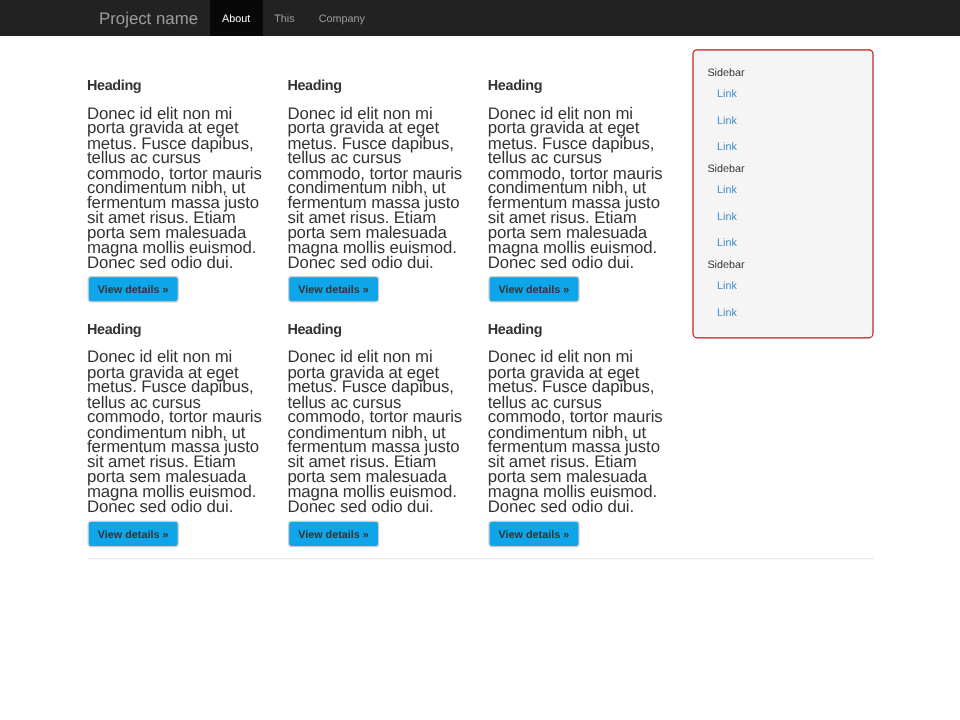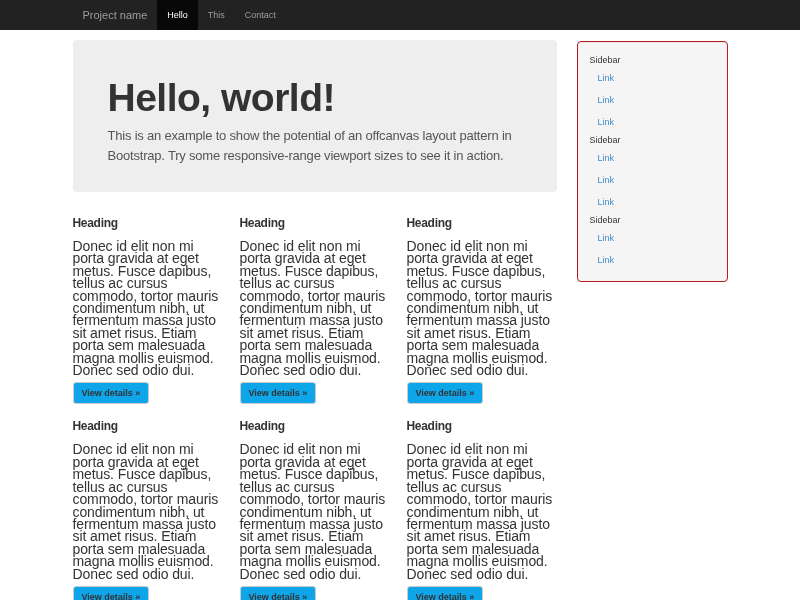--- a/index.html
+++ b/index.html
@@ -11,21 +11,21 @@
   }
   body { width: 800px; min-height: 600px; }
 
   
   .navbar { height: 30px; background: #222222; }
   .navbar-inner {
     width: 655px; height: 30px; margin: 0 auto;
     display: flex; align-items: stretch;
   }
   .navbar-brand {
-    font-size: 11px; color: #9d9d9d; line-height: 30px;
+    font-size: 14px; color: #9d9d9d; line-height: 30px;
     padding: 0 10px; text-decoration: none; white-space: nowrap;
   }
   .navbar-menu { display: flex; }
   .nav-item {
     font-size: 9px; color: #9d9d9d; line-height: 30px;
     padding: 0 10px; text-decoration: none; white-space: nowrap;
   }
   .nav-item.active { background: #080808; color: #ffffff; }
 
   
@@ -89,35 +89,31 @@
   .page-footer { padding-top: 10px; padding-bottom: 40px; }
   .page-footer p { margin: 0; font-size: 9.5px; color: #555555; }
 </style>
 </head>
 <body>
 
 <nav class="navbar">
   <div class="navbar-inner">
     <a href="#" class="navbar-brand">Project name</a>
     <div class="navbar-menu" id="nav-menu">
-        <a href="#" class="nav-item active">Hello</a>
+        <a href="#" class="nav-item active">About</a>
         <a href="#" class="nav-item">This</a>
-        <a href="#" class="nav-item">Contact</a>
+        <a href="#" class="nav-item">Company</a>
       </div>
   </div>
 </nav>
 
 <div class="container">
   <div class="row-offcanvas">
 
     <div class="main-col">
-      <div class="jumbotron">
-        <h1>Hello, world!</h1>
-        <p class="lead">This is an example to show the potential of an offcanvas layout pattern in Bootstrap. Try some responsive-range viewport sizes to see it in action.</p>
-      </div>
 
       <div class="cards-row first" id="row1">
   <div class="card">
     <h2>Heading</h2>
     <p>Donec id elit non mi porta gravida at eget metus. Fusce dapibus, tellus ac cursus commodo, tortor mauris condimentum nibh, ut fermentum massa justo sit amet risus. Etiam porta sem malesuada magna mollis euismod. Donec sed odio dui.</p>
     <button class="view-details-btn">View details »</button>
   </div>
 
   <div class="card">
     <h2>Heading</h2>

